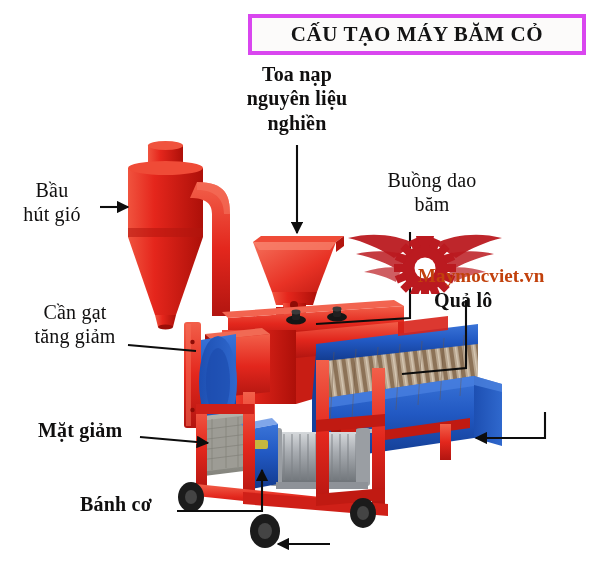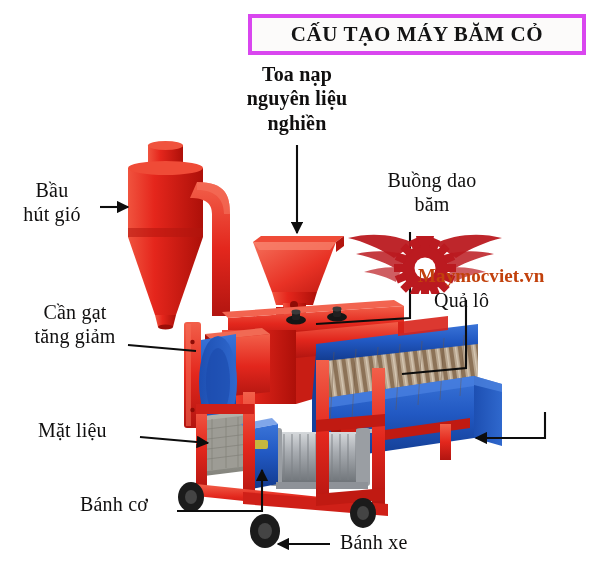--- a/index.html
+++ b/index.html
@@ -43,21 +43,21 @@
   .label {
     position: absolute;
     color: #100f0f;
     font-family: "Liberation Serif", "DejaVu Serif", serif;
     font-size: 20px;
     line-height: 1.22;
     white-space: pre-line;
     letter-spacing: 0.2px;
   }
   .label.center { text-align: center; }
-  .label.left   { text-align: left; }
+  .label.left   { text-align: left; font-weight: bold; }
 
   
   #watermark {
     position: absolute;
     left: 330px;
     top: 222px;
     width: 250px;
     height: 72px;
     pointer-events: none;
   }
@@ -398,19 +398,18 @@
 
   <div class="label center" style="left:12px; top:300px; width:126px;">Cần gạt
 tăng giảm</div>
 
   <div class="label center" style="left:368px; top:168px; width:128px;">Buồng dao
 băm</div>
 
   <div class="label left" style="left:434px; top:288px; width:90px;">Quả lô</div>
 
 
-  <div class="label left" style="left:38px; top:418px; width:120px;">Mặt liệu</div>
+  <div class="label left" style="left:38px; top:418px; width:120px;">Mặt giảm</div>
 
   <div class="label left" style="left:80px; top:492px; width:110px;">Bánh cơ</div>
 
-  <div class="label left" style="left:340px; top:530px; width:110px;">Bánh xe</div>
 
 </div>
 
 </body></html>

